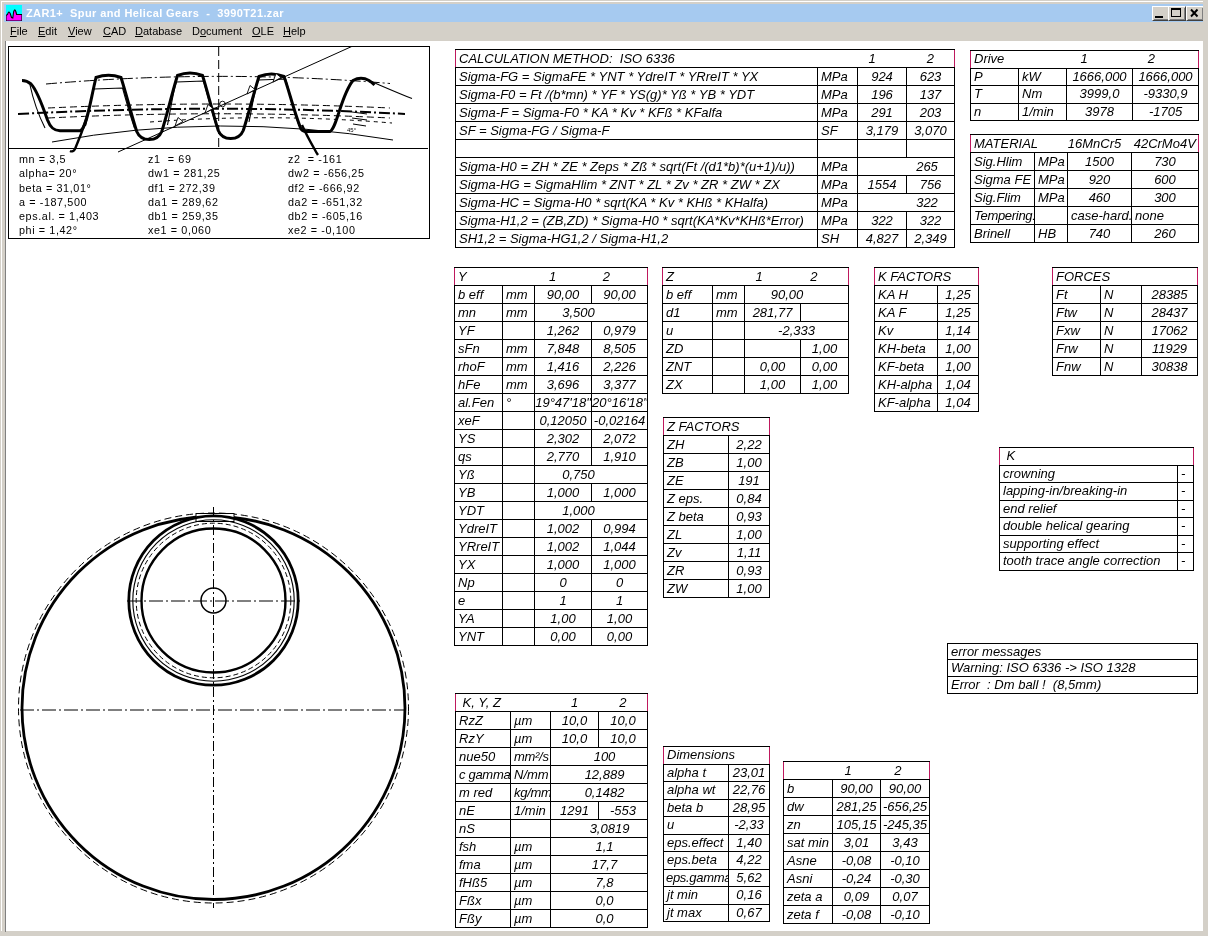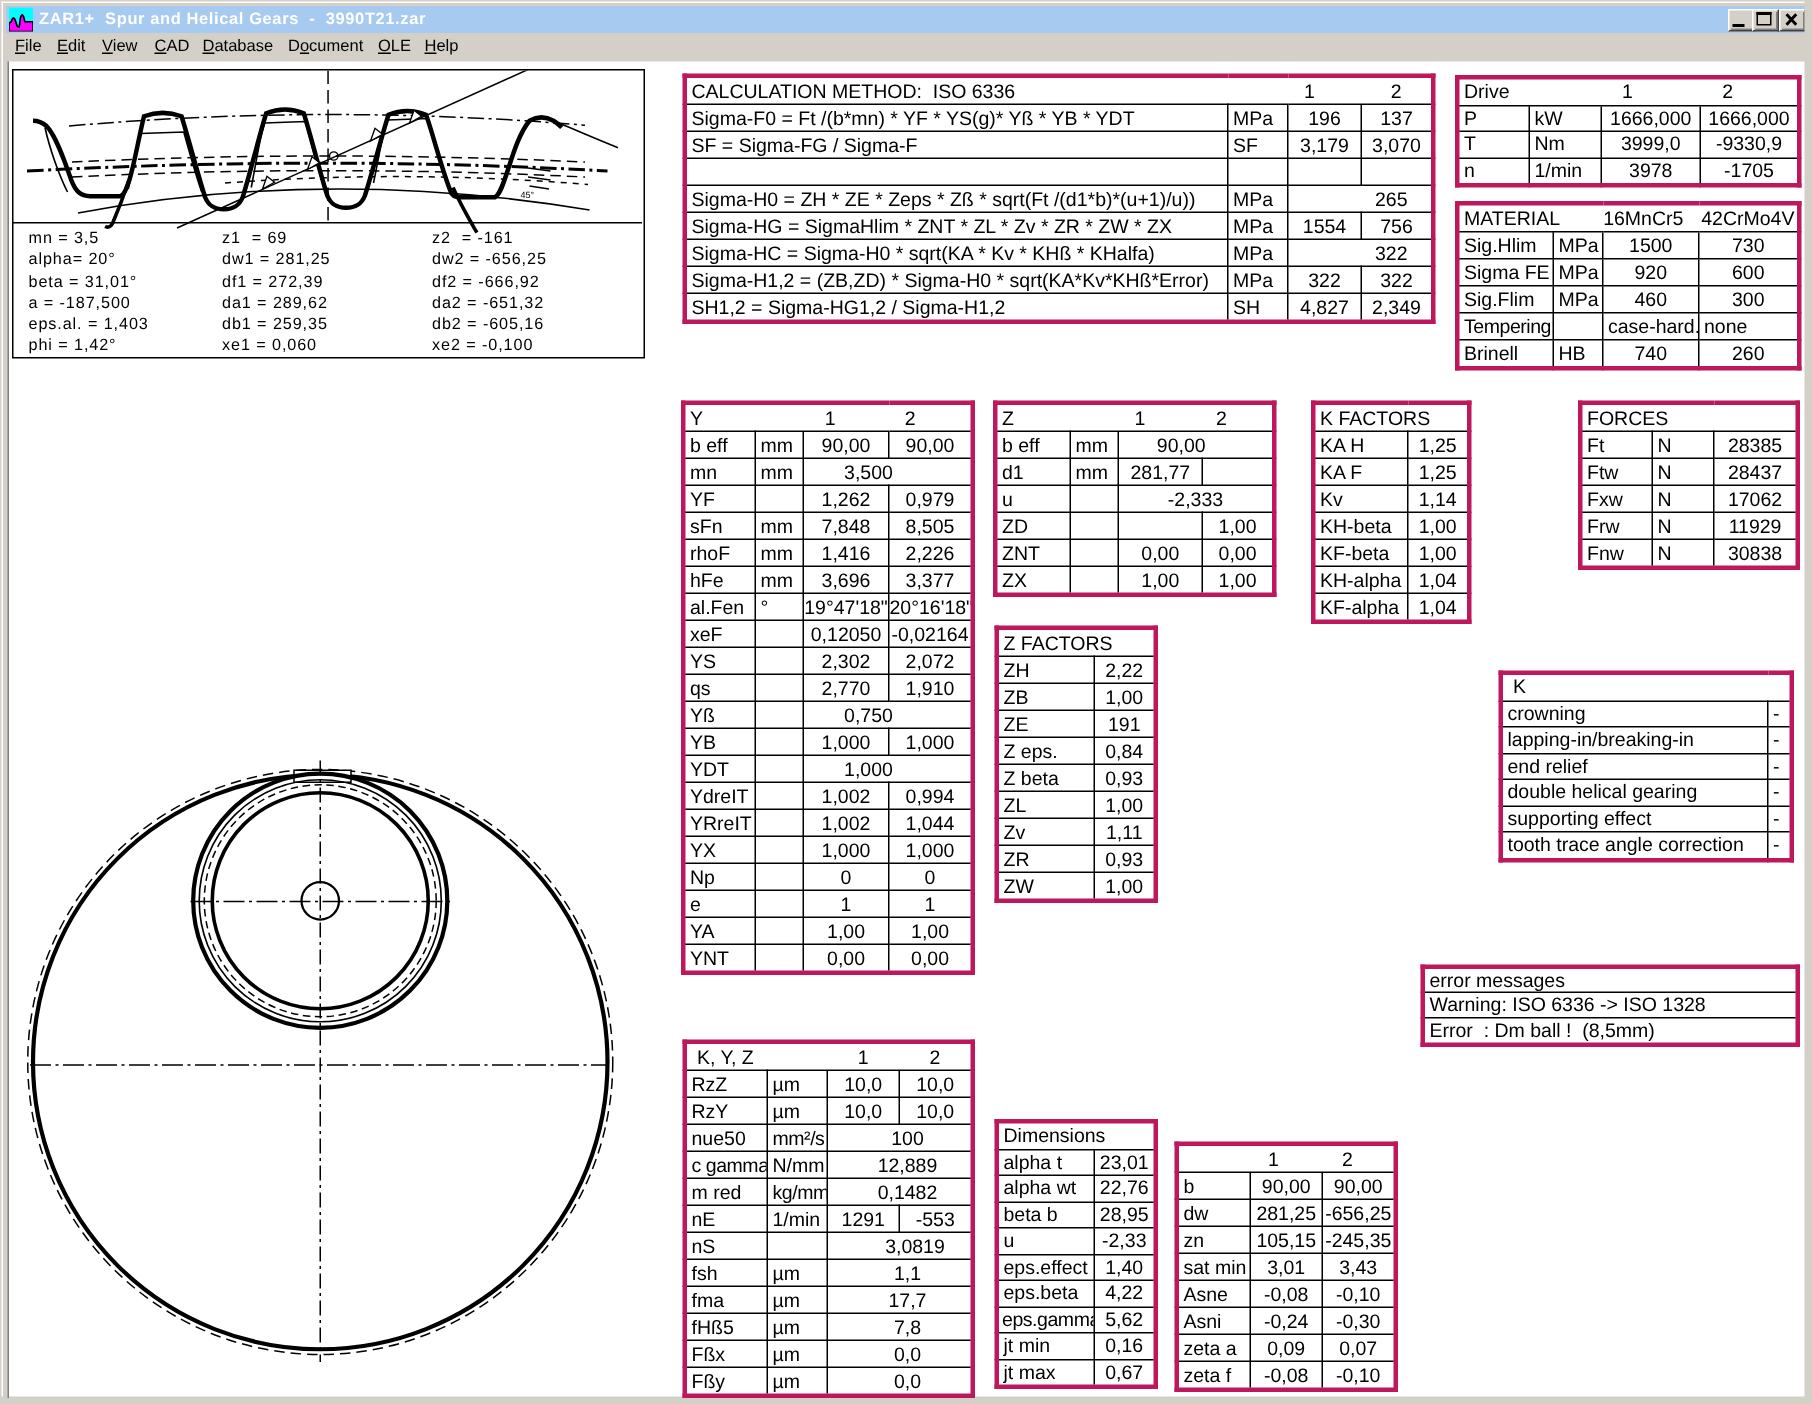--- a/index.html
+++ b/index.html
@@ -18,21 +18,21 @@
 .menuitem u{text-decoration:underline;}
 #clientedge-l{left:5px;top:41px;width:1px;height:891px;background:#808080;}
 
 .wbtn{position:absolute;top:6px;width:16px;height:13px;background:#D4D0C8;border:1px solid;border-color:#fff #404040 #404040 #fff;box-shadow:inset 1px 1px 0 #D4D0C8, inset -1px -1px 0 #808080;}
 
 table.t{position:absolute;border-collapse:collapse;table-layout:fixed;background:#fff;}
 table.t td{border:1px solid #000;padding:0;font-size:13px;line-height:17px;height:17px;white-space:nowrap;overflow:hidden;}
 table.t td.l{text-align:left;padding-left:3px;}
 table.t td.c{text-align:center;}
 table.t td.h{border-left:none;border-right:none;}
-table.t{border:3px solid #be185d;}
+table.t{border:1px solid #be185d;font-style:italic;}
 table.t.r175 td{height:16.5px;line-height:16.5px;}
 
 #panel{left:8px;top:46px;width:420px;height:191px;border:1px solid #000;background:#fff;}
 #panel-sep{left:8px;top:148px;width:420px;height:1px;background:#000;}
 .ptxt{position:absolute;font-size:10.8px;letter-spacing:0.6px;line-height:14.25px;white-space:pre;}
 </style></head>
 <body>
 <div class="abs" id="frame-top"></div>
 <div class="abs" id="frame-left"></div>
 <div class="abs" id="hl-top"></div>
@@ -93,24 +93,36 @@
       <col style="width:49px">
       <col style="width:48px">
     </colgroup>
 <tbody>
       <tr>
         <td class="l h" colspan="2">CALCULATION METHOD:&nbsp; ISO 6336</td>
         <td class="c h" style="padding-right:20px">1</td>
         <td class="c h">2</td>
       </tr>
 <tr>
+        <td class="l">Sigma-FG = SigmaFE * YNT * YdreIT * YRreIT * YX</td>
+        <td class="l">MPa</td>
+        <td class="c">924</td>
+        <td class="c">623</td>
+      </tr>
+<tr>
         <td class="l">Sigma-F0 = Ft /(b*mn) * YF * YS(g)* Yß * YB * YDT</td>
         <td class="l">MPa</td>
         <td class="c">196</td>
         <td class="c">137</td>
+      </tr>
+<tr>
+        <td class="l">Sigma-F = Sigma-F0 * KA * Kv * KFß * KFalfa</td>
+        <td class="l">MPa</td>
+        <td class="c">291</td>
+        <td class="c">203</td>
       </tr>
 <tr>
         <td class="l">SF = Sigma-FG / Sigma-F</td>
         <td class="l">SF</td>
         <td class="c">3,179</td>
         <td class="c">3,070</td>
       </tr>
 <tr>
         <td class="l"></td>
         <td class="l"></td>

